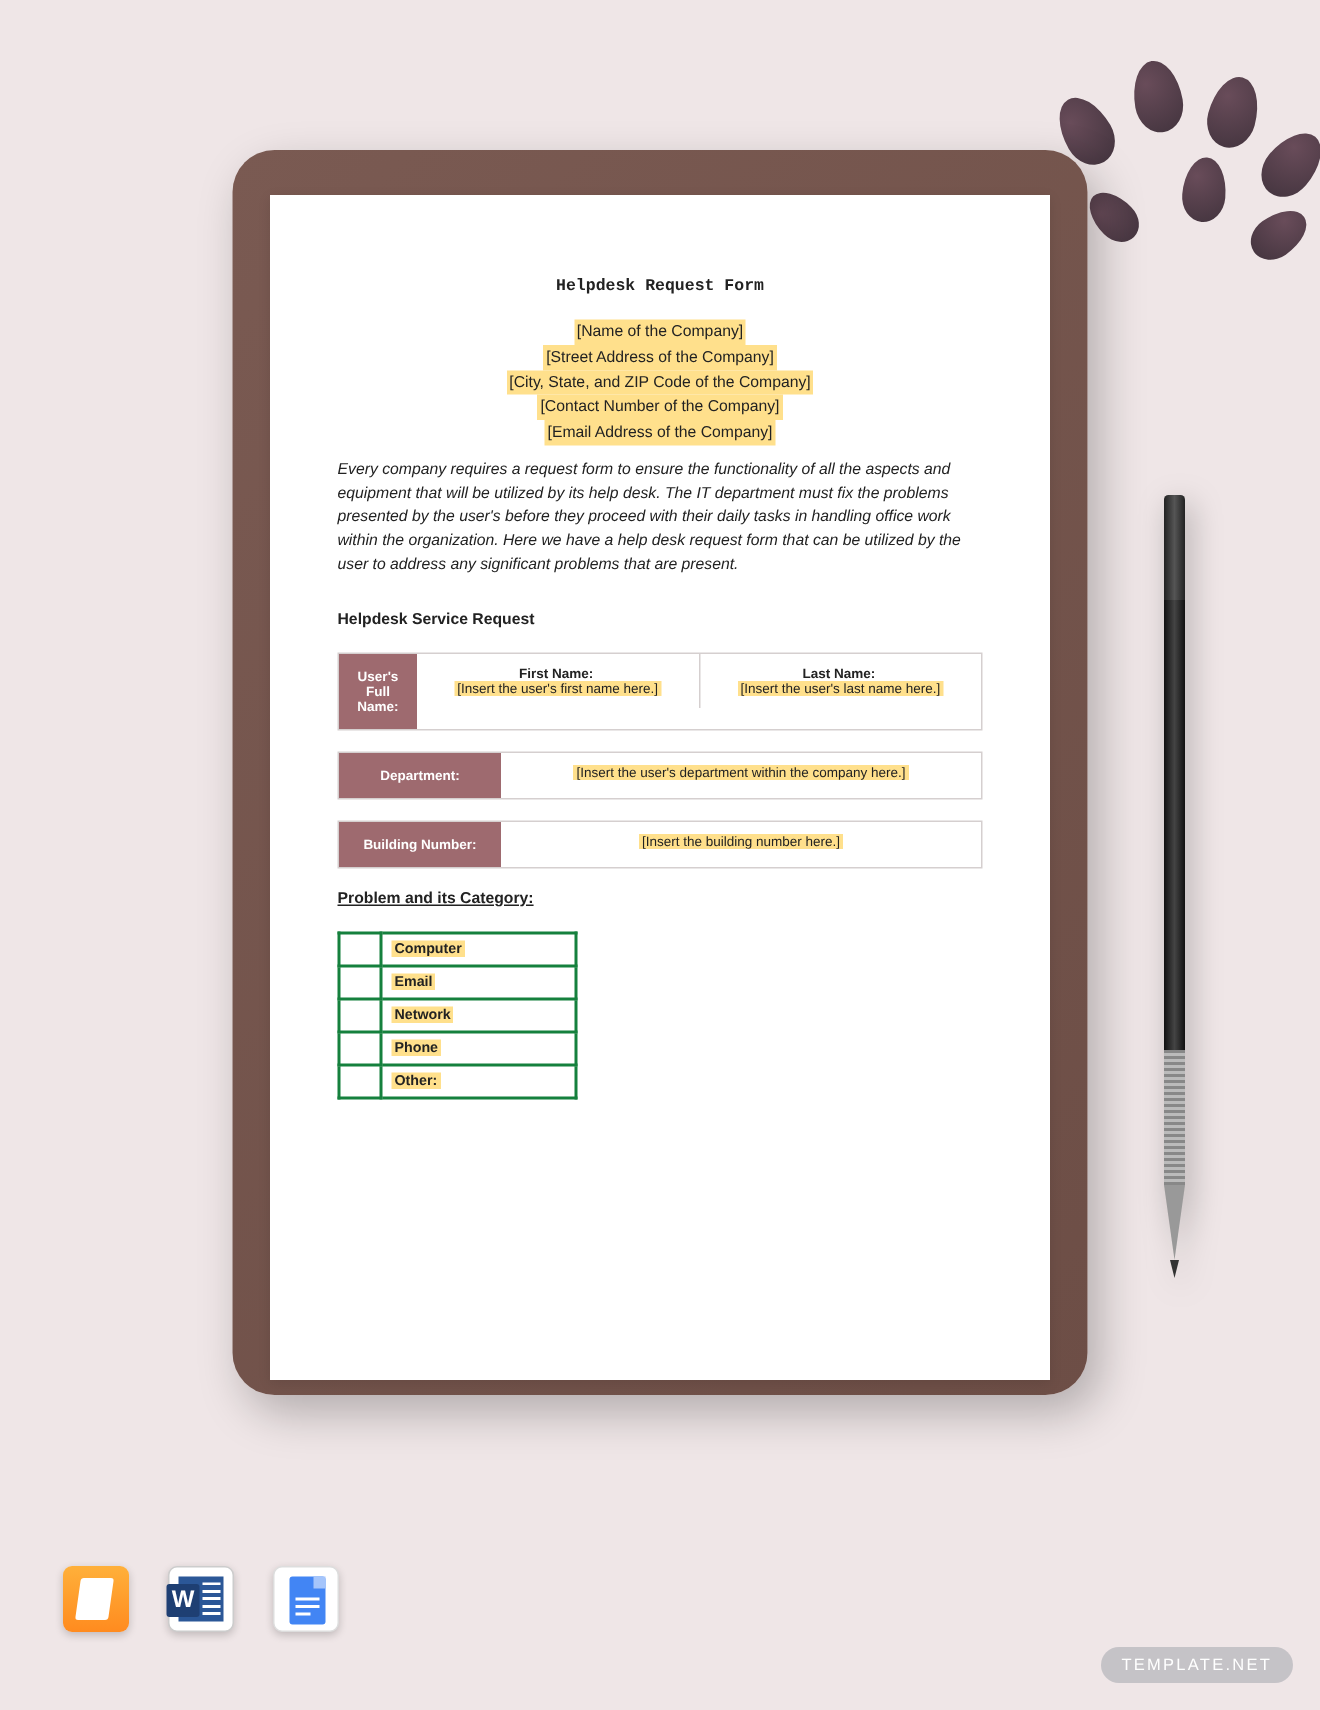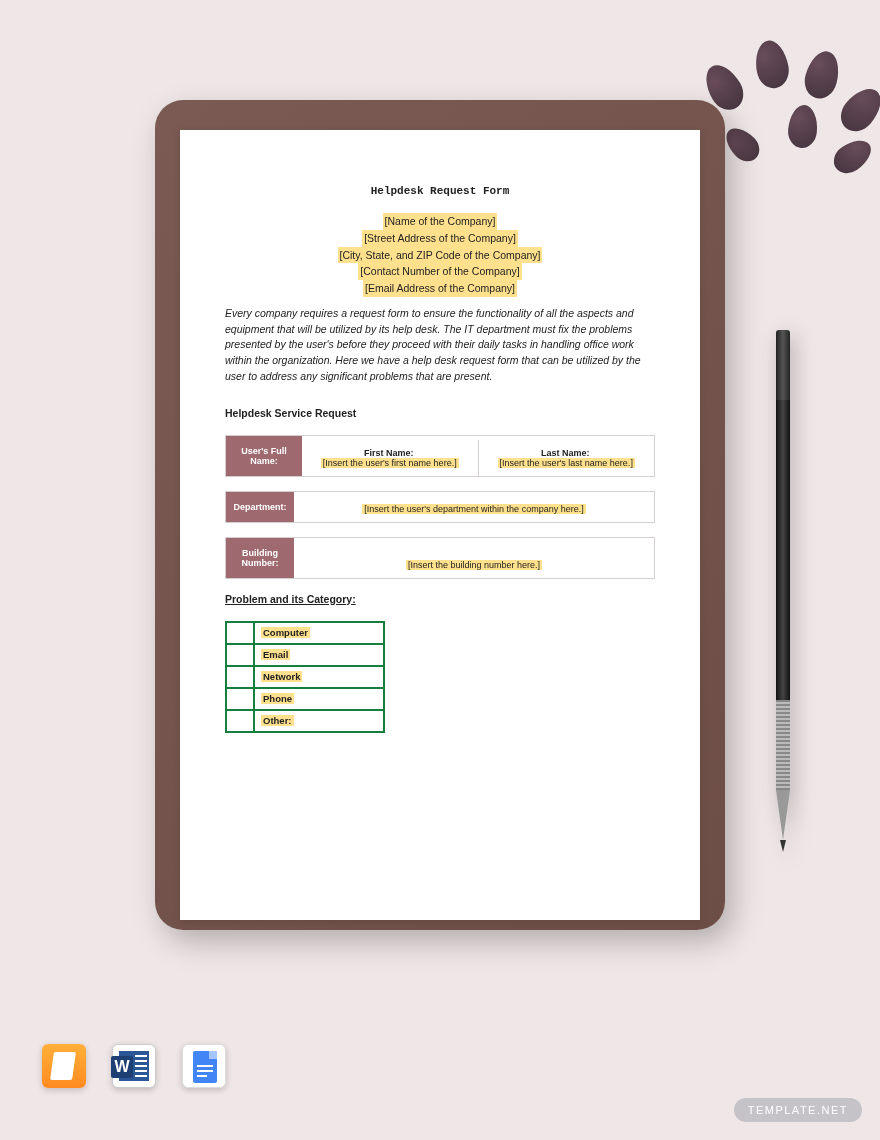--- a/index.html
+++ b/index.html
@@ -28,23 +28,23 @@
   font-size: 10.5px;
   color: #222;
 }
 .doc-title { text-align: center; font-weight: bold; margin-bottom: 16px; font-size: 11px; font-family: Liberation Mono, monospace; }
 .company-block { text-align: center; margin-bottom: 9px; line-height: 1.6; }
 .hl { background: #ffe08c; padding: 0 2px; display: inline-block; }
 .intro { line-height: 1.5; margin-bottom: 22px; text-align: left; font-style: italic; }
 .section-title { font-weight: bold; margin-bottom: 16px; }
 .field-row { display: flex; margin-bottom: 14px; border: 1px solid #d5cfcf; }
 .field-label { background: #9e6a6f; color: #fff; font-weight: bold; font-size: 9px; padding: 10px 6px; display: flex; align-items: center; justify-content: center; text-align: center; }
-.w1 { width: 76px; }
-.w2 { width: 68px; }
-.field-body { flex: 1; display: flex; align-items: flex-end; justify-content: center; padding: 8px 6px; font-size: 9px; }
+.w1 { width: 52px; }
+.w2 { width: 108px; }
+.field-body { flex: 1; display: flex; align-items: flex-start; justify-content: center; padding: 8px 6px; font-size: 9px; }
 .field-body.split { display: flex; }
 .split .half { flex: 1; padding: 8px 6px; text-align: center; font-size: 9px; }
 .split .half:first-child { border-right: 1px solid #d5cfcf; }
 .split .half strong { font-weight: bold; margin-right: 2px; }
 .problem-table { border-collapse: collapse; margin-top: 8px; }
 .problem-table td { border: 2px solid #15803d; height: 22px; font-size: 9.5px; }
 .problem-table td.chk { width: 28px; }
 .problem-table td.cat { width: 130px; padding-left: 6px; }
 .problem-table td.cat span { background: #ffe08c; font-weight: bold; padding: 0 2px; }
 

